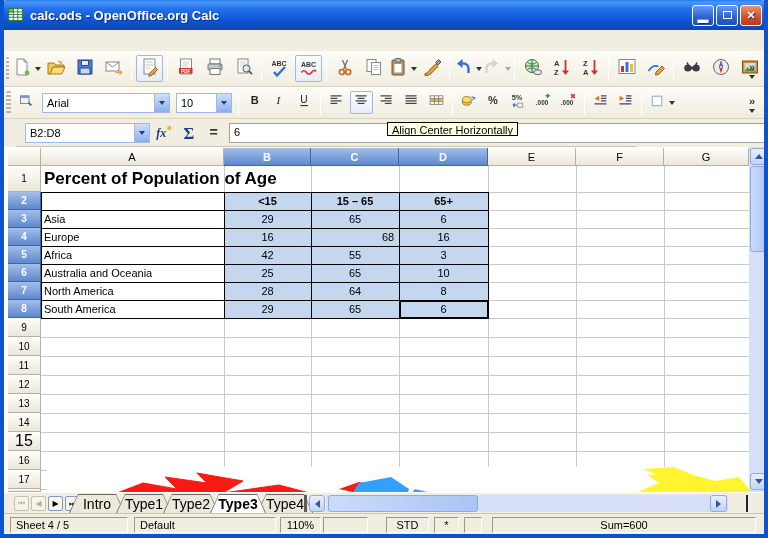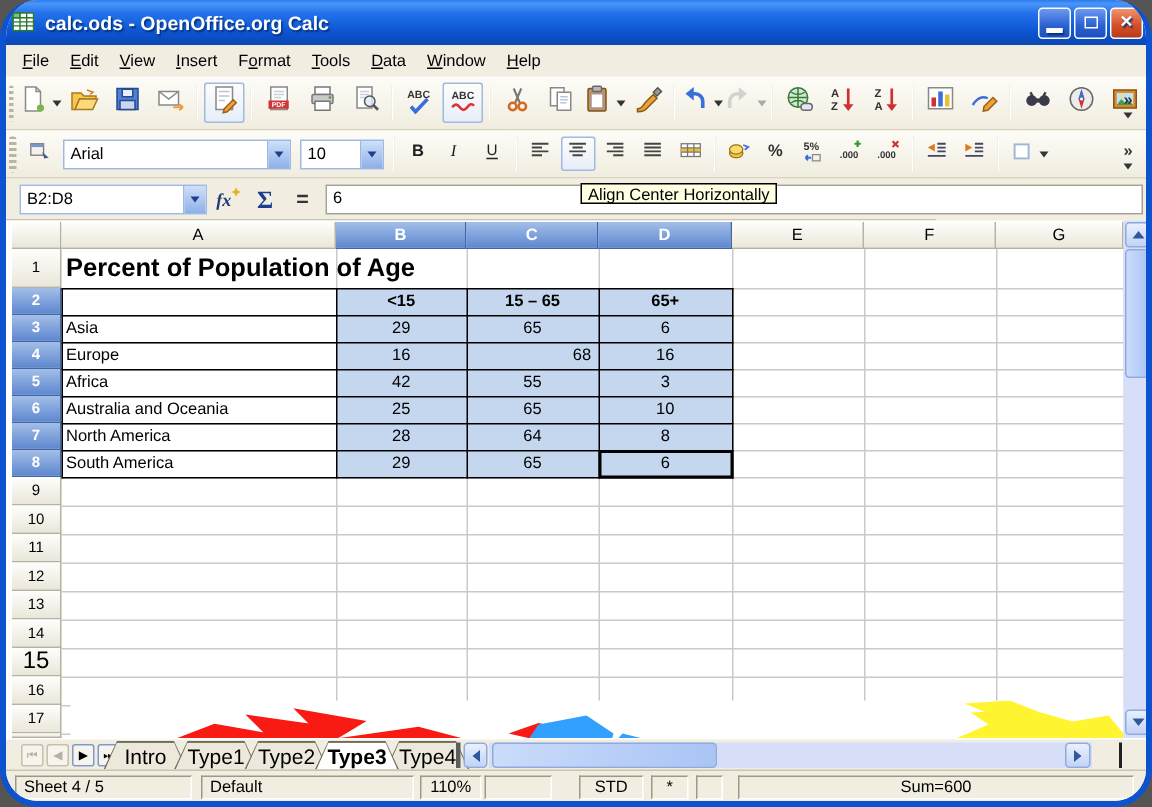--- a/index.html
+++ b/index.html
@@ -1,18 +1,18 @@
 <!DOCTYPE html>
 <html><head>
 <meta charset="utf-8">
 <style>
   html,body{margin:0;padding:0;background:#555;}
   *{box-sizing:border-box;}
   .window{position:relative;width:768px;height:538px;font-family:"Liberation Sans",sans-serif;
-    background:#F1EEE1;overflow:hidden;border-left:4px solid #0D53CF;border-right:4px solid #0D53CF;border-bottom:4px solid #0D53CF;border-radius:25px;}
+    background:#F1EEE1;overflow:hidden;border-left:4px solid #0D53CF;border-right:4px solid #0D53CF;border-bottom:4px solid #0D53CF;}
   
   .titlebar{position:absolute;left:-4px;top:0;width:768px;height:30px;
     background:linear-gradient(180deg,#2a7bf0 0%,#4a95f8 8%,#2271ea 30%,#0d55d2 70%,#0a47b2 100%);
     display:flex;align-items:center;color:#fff;font-weight:bold;font-size:13px;text-shadow:1px 1px 1px #06337a;border-radius:7px 7px 0 0;}
   .titlebar .appicon{width:18px;height:18px;margin:0 5px 0 7px;}
   .wincontrols{margin-left:auto;display:flex;gap:2px;margin-right:6px;}
   .winbtn{width:22px;height:21px;border-radius:3px;border:1px solid #fff;display:flex;align-items:center;justify-content:center;
     background:linear-gradient(180deg,#6a99f2,#2a60cf 60%,#1d4fbb);color:#fff;font-size:11px;font-weight:bold;line-height:1;}
   .winbtn.close{background:linear-gradient(180deg,#f09470,#d6512a 55%,#bc3a12);}
   
@@ -33,21 +33,21 @@
   .dd{width:0;height:0;border-left:3px solid transparent;border-right:3px solid transparent;border-top:4px solid #333;margin-left:3px;}
   .disabled .dd{border-top-color:#aaa;}
   .sep{width:1px;height:24px;background:#C8C4B0;border-right:1px solid #fff;margin:0 3px;}
   .overflow{position:absolute;right:4px;top:3px;width:16px;text-align:center;font-size:11px;font-weight:bold;color:#333;line-height:11px;}
   .overflow .dd{margin:2px auto 0;}
   .combo{display:flex;align-items:center;background:#fff;border:1px solid #9EBAE4;height:20px;font-size:11px;margin:0 3px;}
   .combo .val{flex:1;padding:0 4px;white-space:nowrap;overflow:hidden;}
   .combo .cbtn{width:15px;height:18px;background:linear-gradient(180deg,#CFE0F8,#8EB0E8);border-left:1px solid #9EBAE4;display:flex;align-items:center;justify-content:center;}
   .combo .cbtn::after{content:"";width:0;height:0;border-left:3px solid transparent;border-right:3px solid transparent;border-top:4px solid #1b3e8f;}
   
-  .formulabar{position:absolute;left:0;top:119px;width:620px;height:28px;background:#F1EEE1;border-bottom:1px solid #C9C5B2;padding-left:29px;}
+  .formulabar{position:absolute;left:12px;top:119px;width:620px;height:28px;background:#F1EEE1;border-bottom:1px solid #C9C5B2;padding-left:29px;}
   .namebox{position:absolute;left:6px;top:4px;width:125px;}
   .fbtn{position:absolute;top:3px;width:22px;height:22px;display:flex;align-items:center;justify-content:center;}
   .inputline{position:absolute;left:213px;top:4px;width:545px;height:20px;background:#fff;border:1px solid #A6A28F;font-size:11px;padding:2px 4px;}
   .tooltip{position:absolute;left:383px;top:122px;height:14px;background:#FFFFE1;border:1px solid #000;font-size:11px;line-height:15px;padding:0 4px;z-index:60;white-space:nowrap;}
   
   .sheet{position:absolute;left:0;top:147px;width:760px;height:345px;background:#fff;overflow:hidden;}
   .hdr{position:absolute;background:linear-gradient(180deg,#FEFEFB,#EAE6DA);border-right:1px solid #B5B2A1;border-bottom:1px solid #B5B2A1;font-size:11px;color:#000;display:flex;align-items:center;justify-content:center;}
   .hdr.sel{background:linear-gradient(180deg,#A3BEE8,#5E88CF);color:#fff;font-weight:bold;border-right:1px solid #3E66A8;border-bottom:1px solid #3E66A8;}
   .gline{position:absolute;background:#C9C9C9;}
   .blkline{position:absolute;background:#000;}
@@ -102,31 +102,20 @@
       <div class="winbtn">
           <span style="margin-top:8px">▬</span>
         </div>
       <div class="winbtn">
           <span style="border:1.5px solid #fff;width:9px;height:8px;display:block"></span>
         </div>
       <div class="winbtn close">✕</div>
     </div>
   </div>
 
-  <div class="menubar" id="menubar">
-      <span class="menu-item"><u>F</u>ile</span>
-      <span class="menu-item"><u>E</u>dit</span>
-      <span class="menu-item"><u>V</u>iew</span>
-      <span class="menu-item"><u>I</u>nsert</span>
-      <span class="menu-item">F<u>o</u>rmat</span>
-      <span class="menu-item"><u>T</u>ools</span>
-      <span class="menu-item"><u>D</u>ata</span>
-      <span class="menu-item"><u>W</u>indow</span>
-      <span class="menu-item"><u>H</u>elp</span>
-    </div>
 
   <div class="toolbar tb1" id="tb1">
     <div class="handle"></div>
   <div class="tbtn">
         <span><svg viewBox="0 0 20 20">
             <path d="M5 2h7l3 3v13H5z" fill="#fff" stroke="#8a8a8a"></path>
             <path d="M12 2v3h3" fill="none" stroke="#8a8a8a"></path>
             <circle cx="15" cy="16" r="2.4" fill="#7ab648"></circle>
           </svg></span>
         <span class="dd"></span>
@@ -313,21 +302,21 @@
 
   <div class="toolbar tb2" id="tb2">
     <div class="handle"></div>
   <div class="tbtn">
         <span><svg viewBox="0 0 20 20">
             <rect x="3" y="4.5" width="10" height="9" fill="#F4F2EA" stroke="#777"></rect>
             <rect x="3" y="4.5" width="10" height="2.6" fill="#7A96C8"></rect>
             <path d="M12 11l5 4.5-3.5.5z" fill="#445a88"></path>
           </svg></span>
       </div>
-      <div class="combo" style="width: 152px;">
+      <div class="combo" style="width: 128px;">
         <span class="val">Arial</span>
         <span class="cbtn"></span>
       </div>
       <div class="combo" style="width: 56px;">
         <span class="val">10</span>
         <span class="cbtn"></span>
       </div>
       <div class="sep"></div>
       <div class="tbtn">
         <span><svg viewBox="0 0 20 20">

